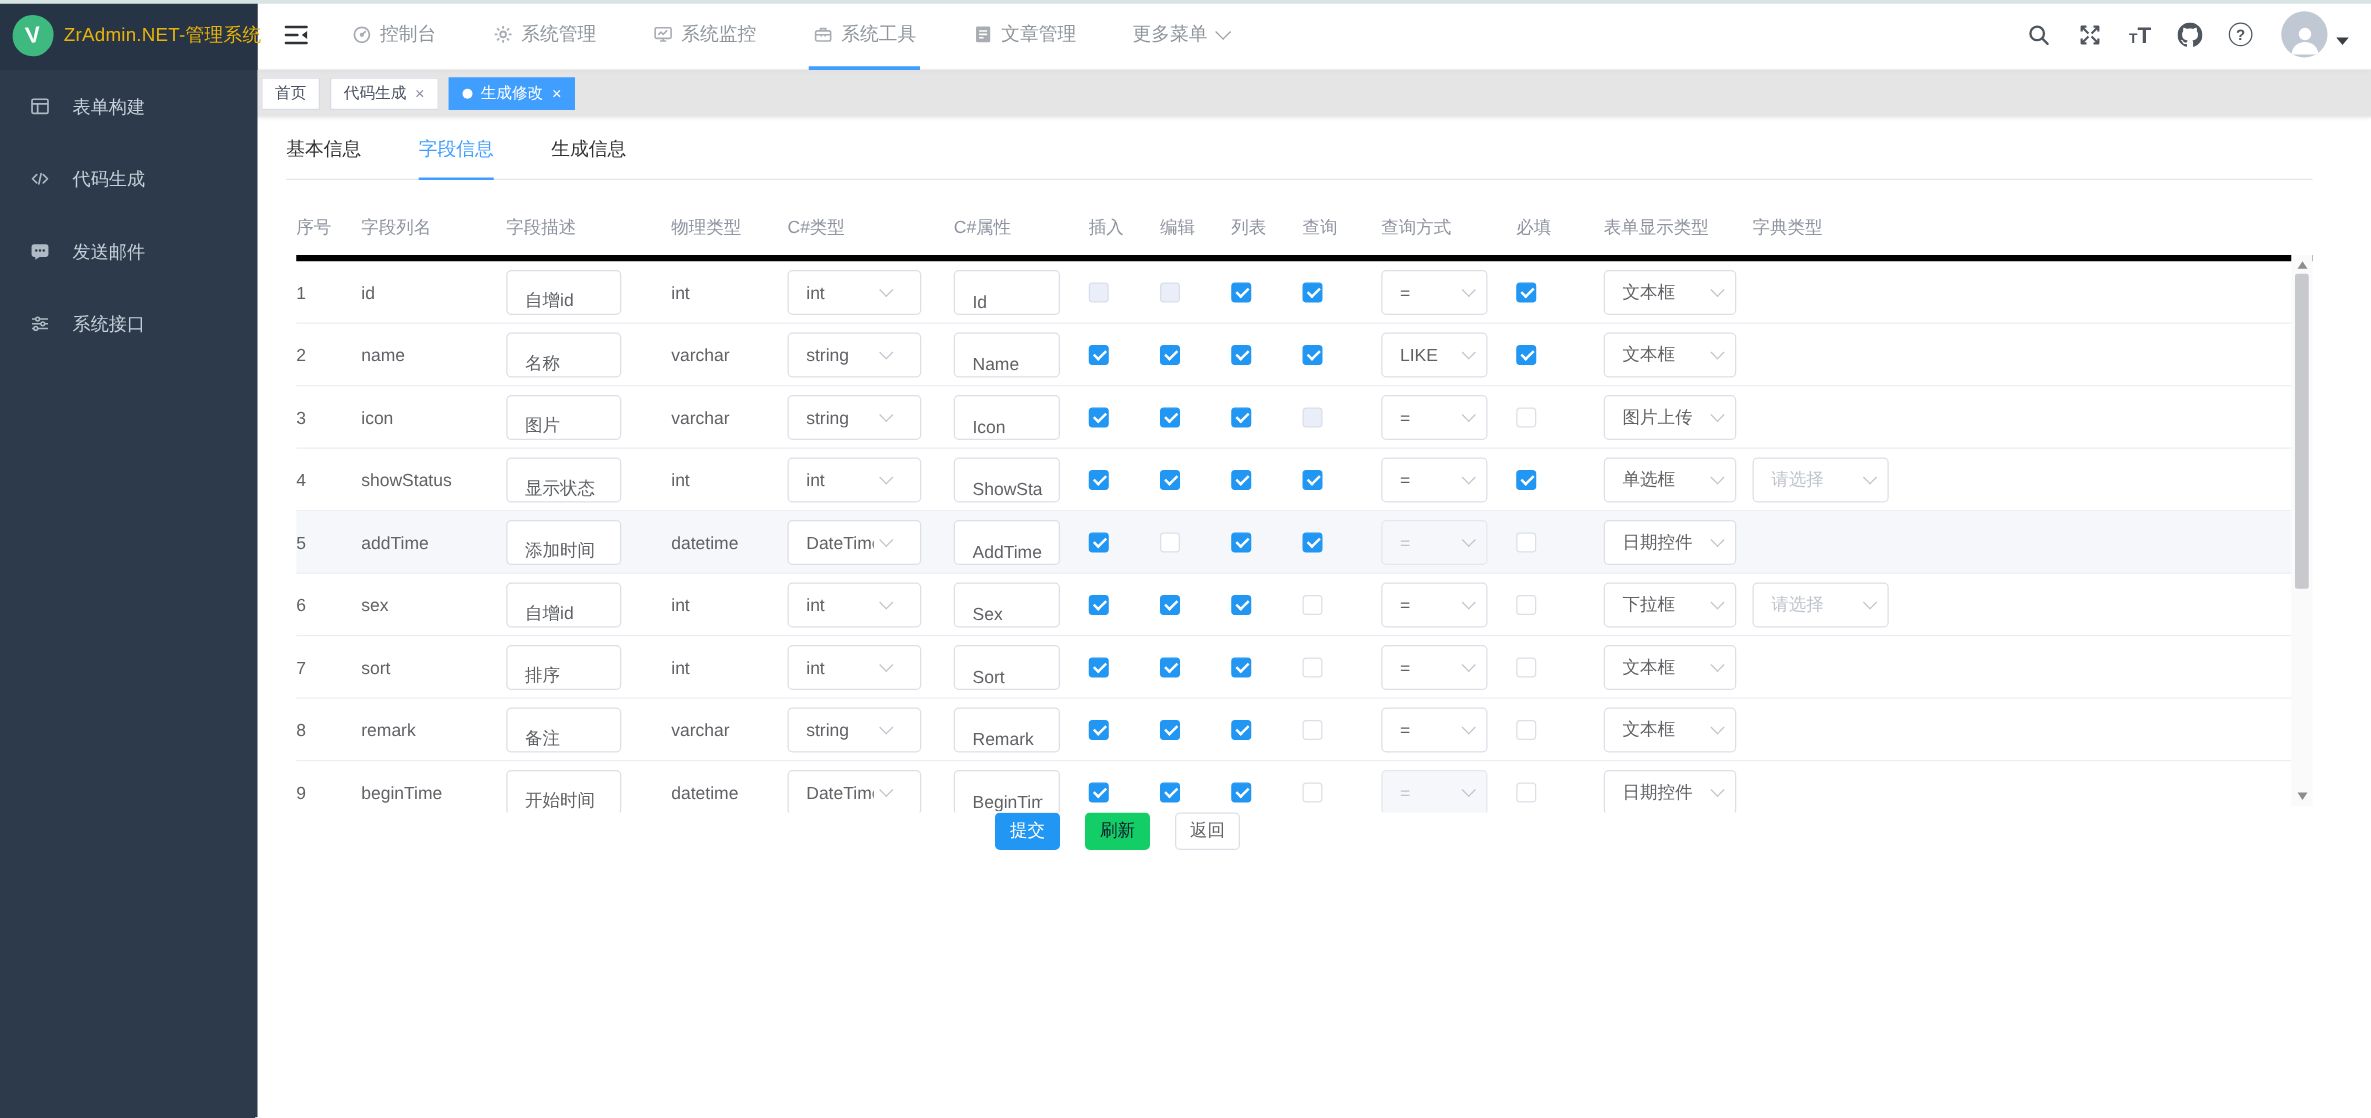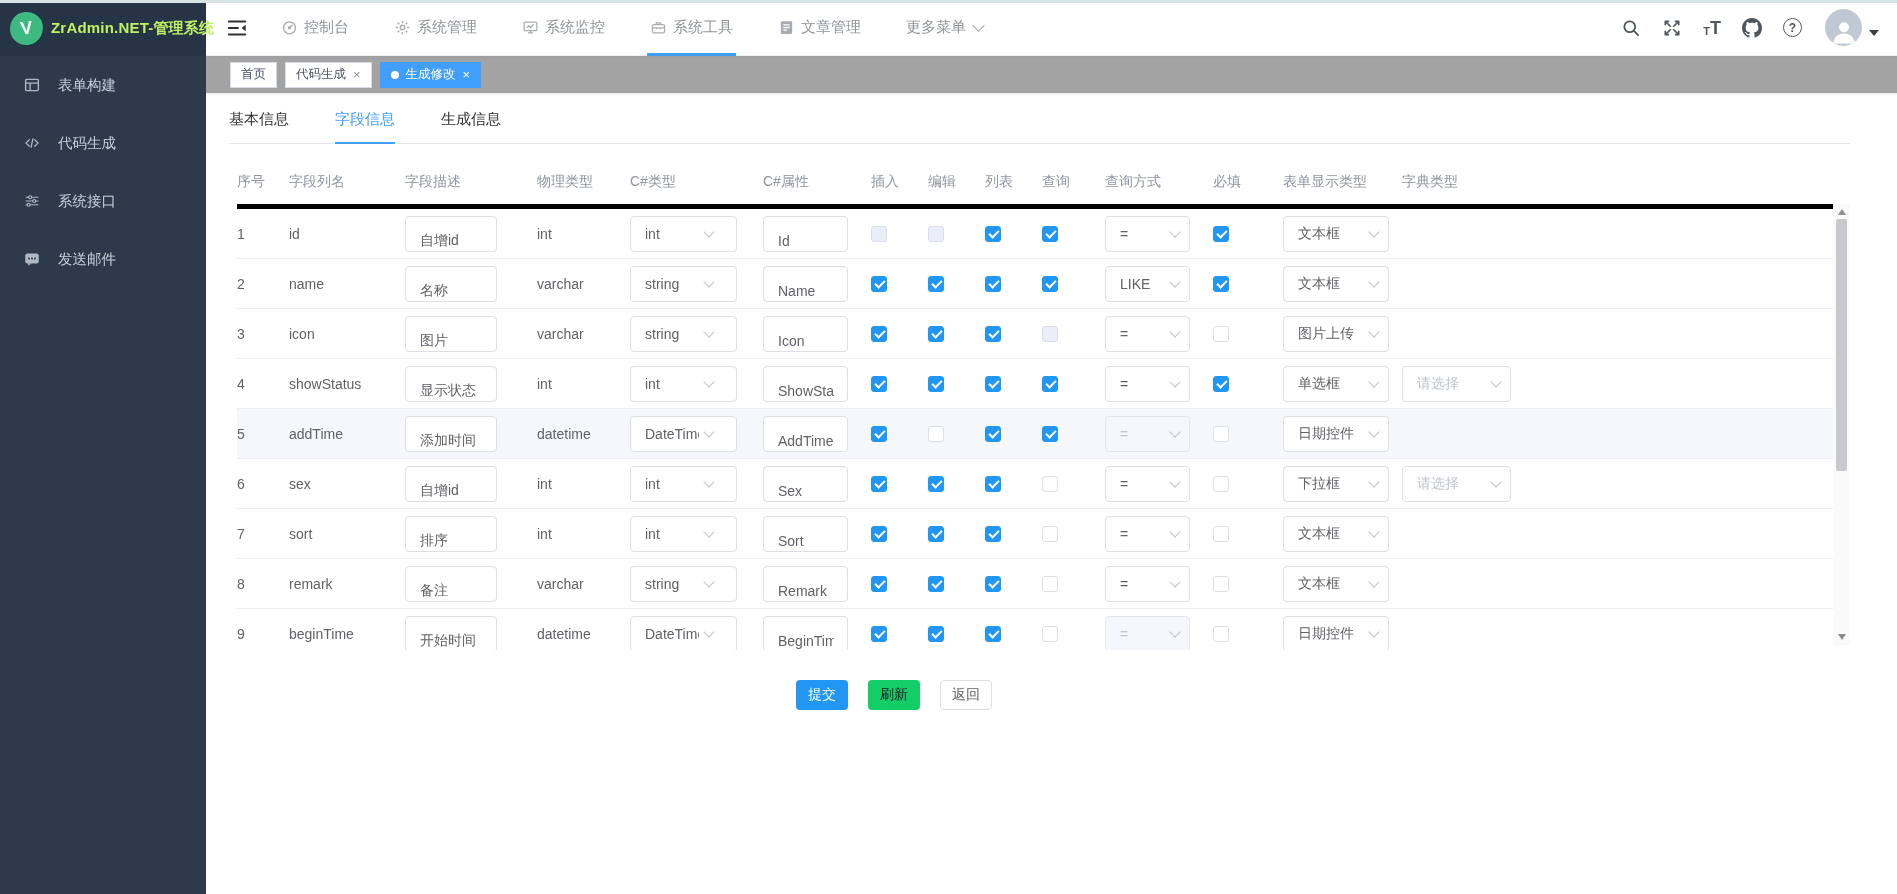--- a/index.html
+++ b/index.html
@@ -6,21 +6,21 @@
   body{width:1897px;height:894px;position:relative;overflow:hidden;background:#fff;
        font-family:"Liberation Sans","DejaVu Sans",sans-serif;color:#606266}
   .top-strip{position:absolute;left:0;top:0;width:1897px;height:3px;background:#d8e4e3;z-index:60}
 
   
   .sidebar{position:absolute;left:0;top:0;width:206px;height:894px;background:#2d3a4b;z-index:40}
   .logo-row{height:56px;background:#263445;display:flex;align-items:center;padding-left:10px;box-sizing:border-box}
   .logo-mark{width:33px;height:33px;background:#3eb980;border-radius:47% 53% 50% 50% / 52% 46% 54% 48%;
              transform:rotate(-6deg);display:flex;align-items:center;justify-content:center;
              color:#fff;font-weight:bold;font-size:18px;flex:none}
-  .logo-title{color:#bef264;font-weight:bold;font-size:15px;margin-left:8px;white-space:nowrap;letter-spacing:.2px}
+  .logo-title{color:#eab308;font-weight:normal;font-size:15px;margin-left:8px;white-space:nowrap;letter-spacing:.2px}
   .menu{padding-top:0}
   .menu-item{height:58px;display:flex;align-items:center;padding-left:23px;color:#c6d0da;font-size:14.5px;cursor:pointer}
   .menu-item .mi-icon{width:18px;height:18px;margin-right:17px;color:#aeb9c4;flex:none;display:inline-flex}
   .mi-icon svg{width:18px;height:18px}
 
   
   .navbar{position:absolute;left:206px;top:0;width:1691px;height:56px;background:#fff;
           border-bottom:1px solid #f0f0f0;box-shadow:0 1px 4px rgba(0,21,41,.04);
           display:flex;align-items:center;padding:0 18px 0 20px;box-sizing:border-box;z-index:30}
   .hamburger{width:22px;height:22px;color:#2f3337;cursor:pointer;display:inline-flex;flex:none}
@@ -40,23 +40,23 @@
   .help-icon{width:19px;height:19px;border:1.7px solid #4f565e;border-radius:50%;display:inline-flex;
              align-items:center;justify-content:center;font-size:12px;font-weight:bold;cursor:pointer;box-sizing:border-box}
   .avatar-wrap{display:flex;align-items:center;gap:7px;cursor:pointer;margin-left:2px}
   .avatar{width:37px;height:37px;border-radius:50%;background:#c0c9d3;overflow:hidden;display:flex;
           align-items:flex-end;justify-content:center}
   .avatar svg{width:30px;height:30px}
   .caret-down{width:0;height:0;border-left:5px solid transparent;border-right:5px solid transparent;
               border-top:6px solid #3a3f44;margin-top:10px}
 
   
-  .tagbar{position:absolute;left:206px;top:56px;width:1691px;height:38px;background:#a3a3a3;
+  .tagbar{position:absolute;left:206px;top:56px;width:1691px;height:38px;background:#e5e5e5;
           border-bottom:1px solid #eef0f3;box-shadow:0 1px 3px rgba(0,0,0,.05);display:flex;
-          align-items:center;padding-left:24px;box-sizing:border-box;z-index:20}
+          align-items:center;padding-left:3px;box-sizing:border-box;z-index:20}
   .tag{display:inline-flex;align-items:center;height:26px;padding:0 10px;border:1px solid #d8dce5;
        background:#fff;color:#495060;font-size:12.5px;margin-right:8px;cursor:pointer;box-sizing:border-box}
   .tag.active{background:#409eff;border-color:#409eff;color:#fff}
   .tag-dot{width:8px;height:8px;border-radius:50%;background:#fff;margin-right:7px}
   .tag-close{margin-left:7px;font-size:13px;color:#8d949e;line-height:1}
   .tag.active .tag-close{color:#fff}
 
   
   .main{position:absolute;left:206px;top:94px;width:1691px;height:800px;background:#fff;
         padding:16px 47px 0 23px;box-sizing:border-box}
@@ -99,21 +99,21 @@
 
   
   .vscroll{position:absolute;right:0;top:44px;width:17px;height:441px;background:#fafafa;cursor:pointer}
   .scroll-arrow{position:absolute;left:0;width:17px;height:16px;display:flex;align-items:center;justify-content:center}
   .arrow-up{top:0}.arrow-down{bottom:0}
   .tri-up{width:0;height:0;border-left:4.5px solid transparent;border-right:4.5px solid transparent;border-bottom:6px solid #8a8d91}
   .tri-down{width:0;height:0;border-left:4.5px solid transparent;border-right:4.5px solid transparent;border-top:6px solid #8a8d91}
   .thumb{position:absolute;left:3px;top:15px;width:11px;height:252px;background:#c8c9cc;border-radius:2px}
 
   
-  .footer-btns{width:1330px;display:flex;justify-content:center;gap:20px;margin-top:30px}
+  .footer-btns{width:1330px;display:flex;justify-content:center;gap:20px;}
   .btn{height:30px;padding:0 11px;border-radius:4px;font-size:14px;display:inline-flex;align-items:center;
        justify-content:center;cursor:pointer;border:1px solid transparent;box-sizing:border-box}
   .btn-primary{background:#2196f3;color:#fff}
   .btn-success{background:#13ce66;color:#0f172a}
   .btn-plain{background:#fff;color:#606266;border-color:#dcdfe6}
 </style>
 </head>
 <body>
 
 <div class="top-strip"></div>
@@ -138,40 +138,40 @@
     <div class="menu-item">
       <span class="mi-icon">
         <svg viewBox="0 0 24 24" fill="none" stroke="currentColor" stroke-width="1.8" stroke-linecap="round" stroke-linejoin="round">
             <path d="M8.5 7.5L4 12l4.5 4.5M15.5 7.5L20 12l-4.5 4.5M13.2 6.5l-2.4 11"></path>
           </svg>
       </span>
       <span>代码生成</span>
     </div>
     <div class="menu-item">
       <span class="mi-icon">
-        <svg viewBox="0 0 24 24" fill="none" stroke="currentColor" stroke-width="1.6">
-            <path d="M3.5 7h17M3.5 12h17M3.5 17h17"></path>
-            <circle cx="9.5" cy="7" r="2" fill="#2d3a4b"></circle>
-            <circle cx="15" cy="12" r="2" fill="#2d3a4b"></circle>
-            <circle cx="7.5" cy="17" r="2" fill="#2d3a4b"></circle>
-          </svg>
-      </span>
-      <span>系统接口</span>
-    </div>
-    <div class="menu-item">
-      <span class="mi-icon">
         <svg viewBox="0 0 24 24">
             <rect x="3" y="4.5" width="18" height="13.5" rx="3" fill="currentColor"></rect>
             <path d="M7 17.5V21l4.5-3z" fill="currentColor"></path>
             <circle cx="8" cy="11.2" r="1.3" fill="#2d3a4b"></circle>
             <circle cx="12" cy="11.2" r="1.3" fill="#2d3a4b"></circle>
             <circle cx="16" cy="11.2" r="1.3" fill="#2d3a4b"></circle>
           </svg>
       </span>
       <span>发送邮件</span>
+    </div>
+    <div class="menu-item">
+      <span class="mi-icon">
+        <svg viewBox="0 0 24 24" fill="none" stroke="currentColor" stroke-width="1.6">
+            <path d="M3.5 7h17M3.5 12h17M3.5 17h17"></path>
+            <circle cx="9.5" cy="7" r="2" fill="#2d3a4b"></circle>
+            <circle cx="15" cy="12" r="2" fill="#2d3a4b"></circle>
+            <circle cx="7.5" cy="17" r="2" fill="#2d3a4b"></circle>
+          </svg>
+      </span>
+      <span>系统接口</span>
     </div>
   </div>
 </div>
 
 <div class="navbar">
   <span class="hamburger">
     <svg viewBox="0 0 24 24" fill="none" stroke="currentColor" stroke-width="2.2" stroke-linecap="round">
         <path d="M3 5h18M3 12h10M3 19h18"></path>
         <path d="M21.5 8.5v7L16.8 12z" fill="currentColor" stroke="none"></path>
       </svg>

